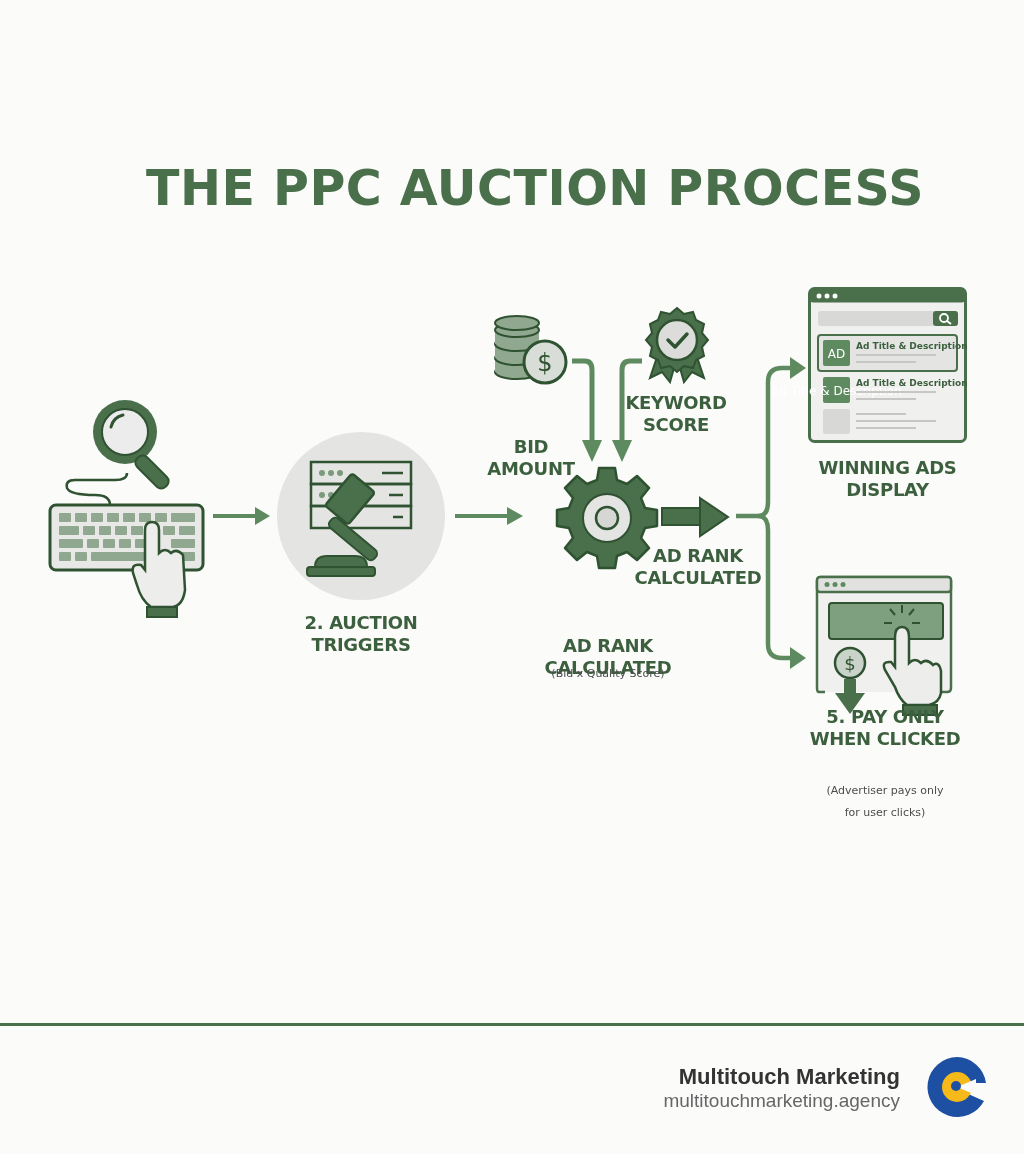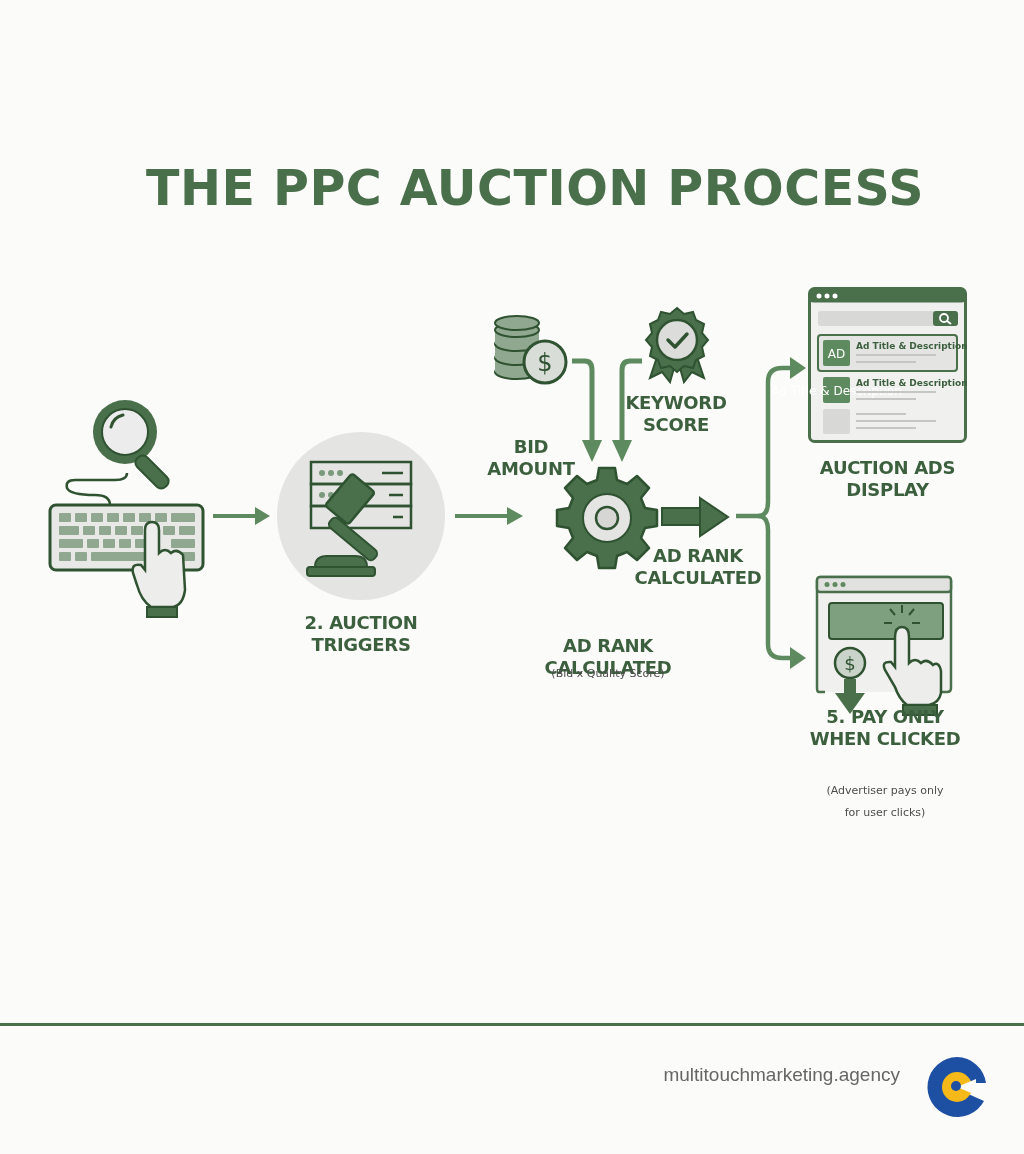--- a/index.html
+++ b/index.html
@@ -186,21 +186,21 @@
   <text x="28.5" y="108" text-anchor="middle" font-family="DejaVu Sans, sans-serif" font-size="12" fill="#fff">Ad Title &amp; Description</text>
   <text x="48" y="99" class="adtxt">Ad Title &amp; Description</text>
   <rect x="48" y="104" width="80" height="2" fill="#c6c6c5"></rect>
   <rect x="48" y="111" width="60" height="2" fill="#c6c6c5"></rect>
   <rect x="15" y="122" width="27" height="25" rx="2" fill="#d8d8d7"></rect>
   <rect x="48" y="126" width="50" height="2" fill="#c6c6c5"></rect>
   <rect x="48" y="133" width="80" height="2" fill="#c6c6c5"></rect>
   <rect x="48" y="140" width="60" height="2" fill="#c6c6c5"></rect>
 </svg>
 <div class="lbl" style="left:795px;top:457px;width:185px;">
-  <div>AUCTION ADS</div>
+  <div>WINNING ADS</div>
   <div>DISPLAY</div>
 </div>
 
 <svg style="left:815px;top:575px;" width="142" height="142" viewBox="0 0 142 142">
   <path d="M10 117 L4 117 Q2 117 2 113 L2 6 Q2 2 6 2 L132 2 Q136 2 136 6 L136 113 Q136 117 132 117 L126 117" fill="#f0f0ef" stroke="#4a6f4b" stroke-width="2.5"></path>
   <rect x="2" y="2" width="134" height="15" rx="3" fill="#e1e1e0" stroke="#4a6f4b" stroke-width="2.5"></rect>
   <circle cx="12" cy="9.5" r="2.5" fill="#5e8a5f"></circle>
     <circle cx="20" cy="9.5" r="2.5" fill="#5e8a5f"></circle>
     <circle cx="28" cy="9.5" r="2.5" fill="#5e8a5f"></circle>
   <rect x="14" y="28" width="114" height="36" rx="3" fill="#7fa07f" stroke="#2f5231" stroke-width="2"></rect>
@@ -220,20 +220,21 @@
   <div>5. PAY ONLY</div>
   <div>WHEN CLICKED</div>
 </div>
 <div class="sub" style="left:770px;top:780px;width:230px;">
   <div>(Advertiser pays only</div>
   <div>for user clicks)</div>
 </div>
 
 <div class="abs footer-line"></div>
 <div class="abs brand">
+  <div class="brand-name">Multitouch Marketing</div>
   <div class="brand-url">multitouchmarketing.agency</div>
 </div>
 <svg style="left:926px;top:1055px;" width="62" height="64" viewBox="0 0 62 64">
   <path d="M31 2 A30 30 0 1 0 58 46 L40 38 A12 12 0 1 1 42 28 L60 28 A30 30 0 0 0 31 2 Z" fill="#1d4fa3"></path>
   <circle cx="31" cy="32" r="15" fill="#f6b91a"></circle>
   <path d="M31 32 L50 40 L50 24 Z" fill="#fbfbfa"></path>
   <circle cx="30" cy="31" r="5" fill="#1d4fa3"></circle>
 </svg>
 
 </body></html>

